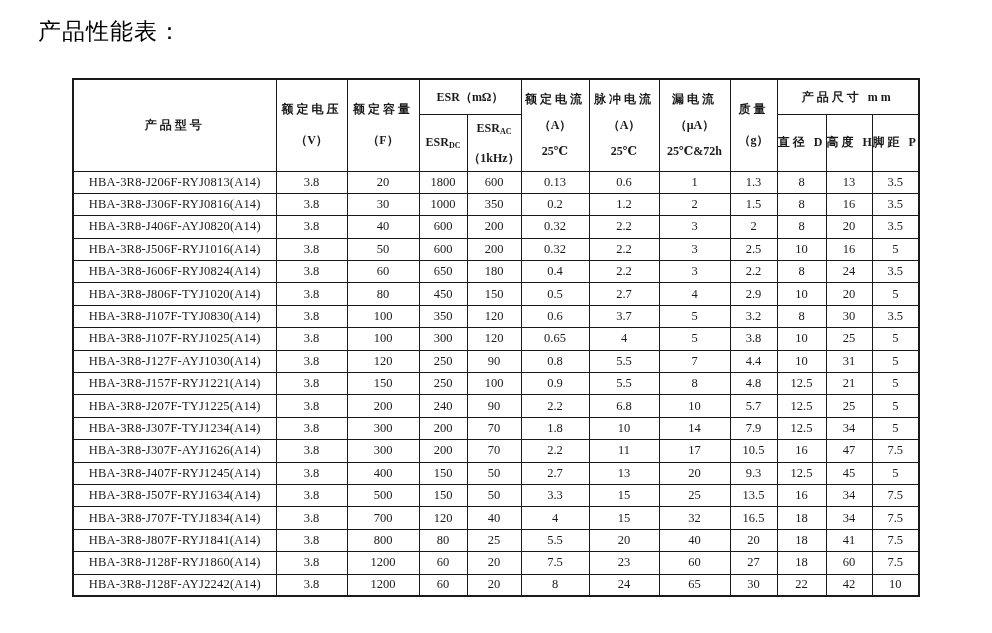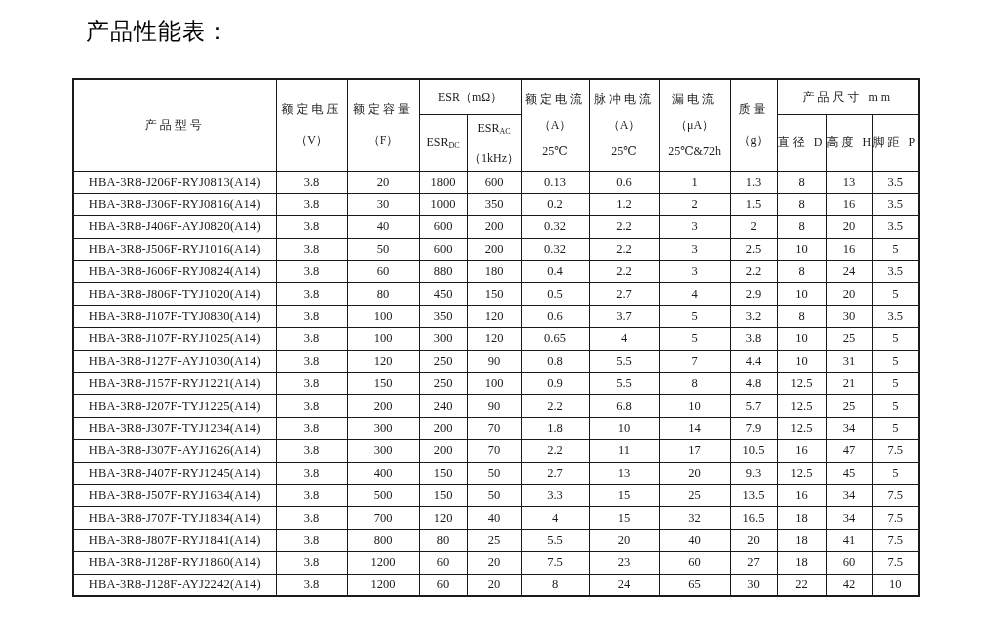--- a/index.html
+++ b/index.html
@@ -13,41 +13,40 @@
   }
   .title {
     position: absolute;
     left: 38px;
     top: 16px;
     font-family: "DejaVu Sans", "Liberation Sans", sans-serif;
     font-size: 23px;
     font-weight: 500;
     letter-spacing: 1px;
     color: #000000;
-    margin-left: 48px;
   }
   table.perf {
     position: absolute;
     left: 72px;
     top: 78px;
     width: 846px;
     border-collapse: collapse;
     table-layout: fixed;
     border: 2px solid #1a1a1a;
   }
   table.perf th, table.perf td {
     border: 1px solid #1a1a1a;
     text-align: center;
     vertical-align: middle;
     font-weight: normal;
     color: #1a1a1a;
     overflow: hidden;
     white-space: nowrap;
   }
-  table.perf th { font-size: 12px; }
+  table.perf th { font-size: 12px; font-weight: bold; }
   tr.h-row1 th.grp { height: 35px; }
   tr.h-row2 th { height: 49px; margin-top: 34px; }
   th .l { line-height: 26px; }
   th .l2 { line-height: 31px; text-align: center; }
   th .ls { letter-spacing: 3px; }
   th sub { font-size: 8px; letter-spacing: 0; vertical-align: -2px; }
   tbody td { height: 22.4px; font-size: 12.5px; }
   tbody td.model-cell { font-size: 12.5px; letter-spacing: 0.2px; }
 </style>
 </head>
@@ -182,21 +181,21 @@
         <td>3</td>
         <td>2.5</td>
         <td>10</td>
         <td>16</td>
         <td>5</td>
       </tr>
       <tr>
         <td class="model-cell">HBA-3R8-J606F-RYJ0824(A14)</td>
         <td>3.8</td>
         <td>60</td>
-        <td>880</td>
+        <td>650</td>
         <td>180</td>
         <td>0.4</td>
         <td>2.2</td>
         <td>3</td>
         <td>2.2</td>
         <td>8</td>
         <td>24</td>
         <td>3.5</td>
       </tr>
       <tr>

